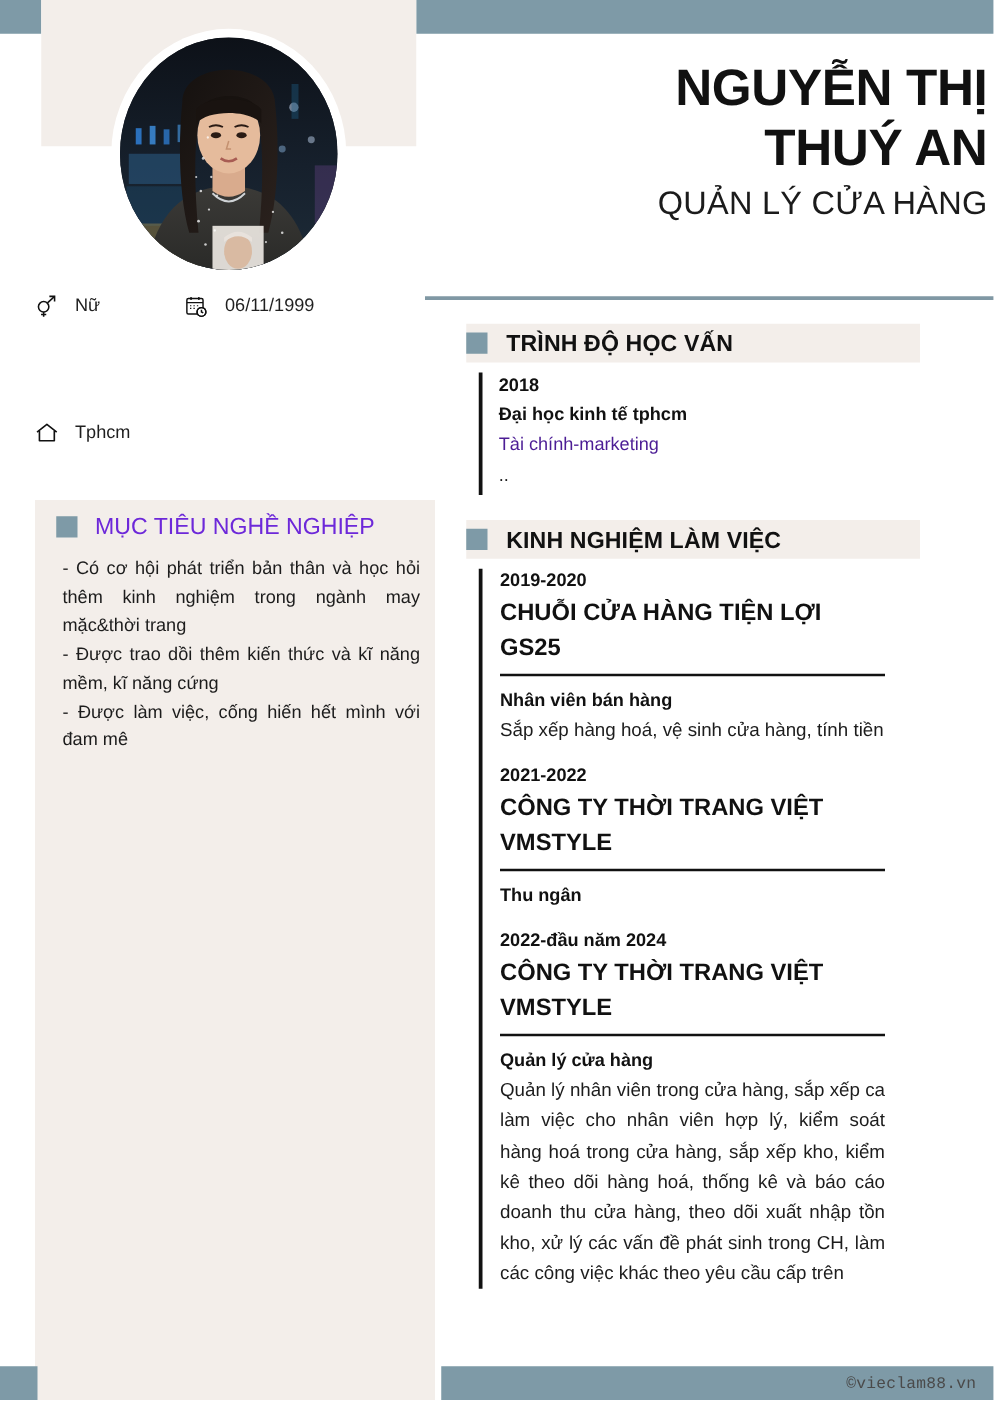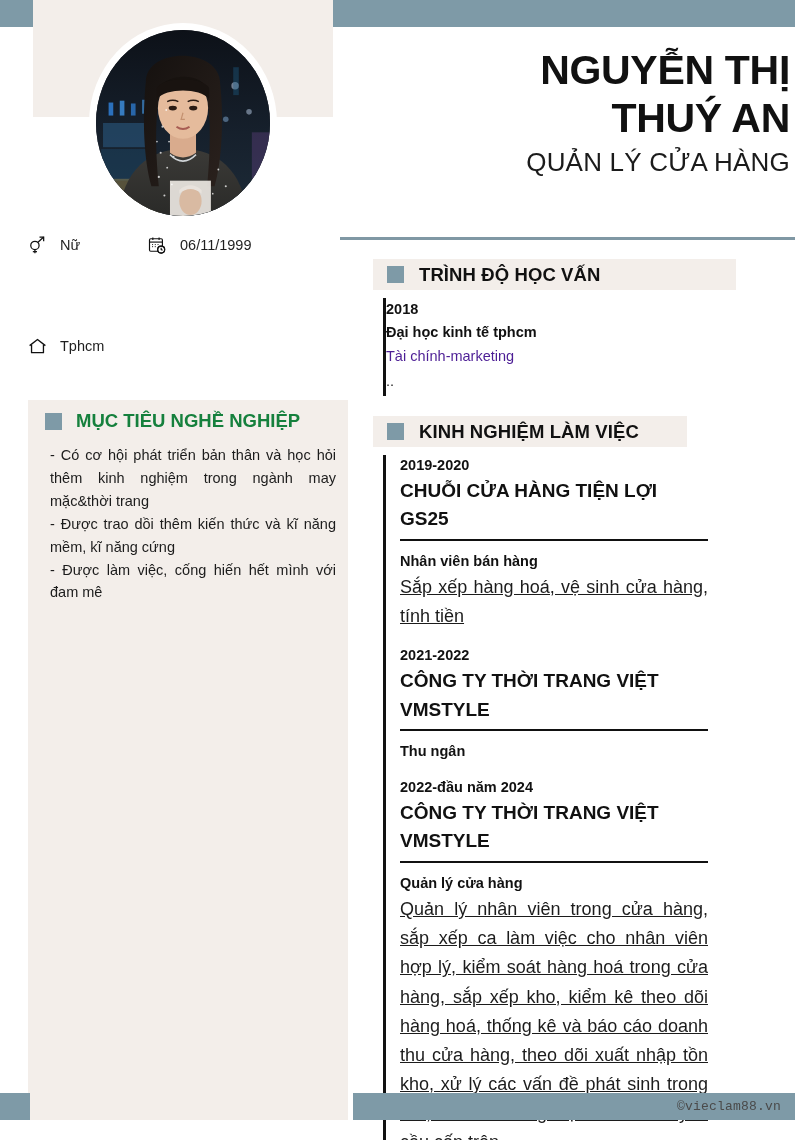--- a/index.html
+++ b/index.html
@@ -133,54 +133,53 @@
     background: #8098a4;
   }
 
   
   .section-head {
     position: absolute;
     height: 31px;
     display: flex;
     align-items: center;
     background: #f3eeea;
-    padding-left: 14px;
   }
   .section-head .sq {
     width: 17px; height: 17px;
     background: #7e9aa7;
     flex: none;
   }
   .section-head .htext {
     margin-left: 15px;
     font-size: 18.5px;
     font-weight: 700;
     letter-spacing: .1px;
     color: #111111;
     white-space: nowrap;
   }
   .head-edu  { left: 373px; top: 259px; width: 363px; }
-  .head-exp  { left: 373px; top: 416px; width: 314px; }
+  .head-exp  { left: 373px; top: 416px; width: 363px; }
 
   
   .head-obj {
     position: absolute;
     left: 45px; top: 410px;
     display: flex; align-items: center;
   }
   .head-obj .sq {
     width: 17px; height: 17px;
     background: #7e9aa7;
     flex: none;
   }
   .head-obj .htext {
     margin-left: 14px;
     font-size: 18.5px;
-    font-weight: 700;
-    color: #15803d;
+    font-weight: 400;
+    color: #6d28d9;
     white-space: nowrap;
   }
 
   
   .obj-body {
     position: absolute;
     left: 50px; top: 444px;
     width: 286px;
     font-size: 14.5px;
     line-height: 1.58;
@@ -188,20 +187,21 @@
     text-align: justify;
   }
   .obj-body p { margin: 0; }
 
   
   .edu-entry {
     position: absolute;
     left: 383px; top: 298px;
     width: 360px;
     border-left: 3px solid #111111;
+    padding-left: 13px;
   }
   .edu-entry .yr {
     font-size: 14.5px;
     font-weight: 700;
     color: #111111;
     line-height: 1.62;
   }
   .edu-entry .school {
     font-size: 14.5px;
     font-weight: 700;
@@ -244,25 +244,24 @@
     border-bottom: 2px solid #111111;
     margin-bottom: 9px;
   }
   .exp-role {
     font-size: 14.5px;
     font-weight: 700;
     color: #111111;
     line-height: 1.6;
   }
   .exp-desc {
-    font-size: 18px;
+    font-size: 15px;
     color: #1c1c1c;
     line-height: 1.62;
     text-align: justify;
-    text-decoration: underline;
   }
 </style>
 </head>
 <body>
 
 <div id="page">
 
   <div class="blue-square-tl"></div>
   <div class="blue-band-top"></div>
   <div class="beige-panel-top"></div>

